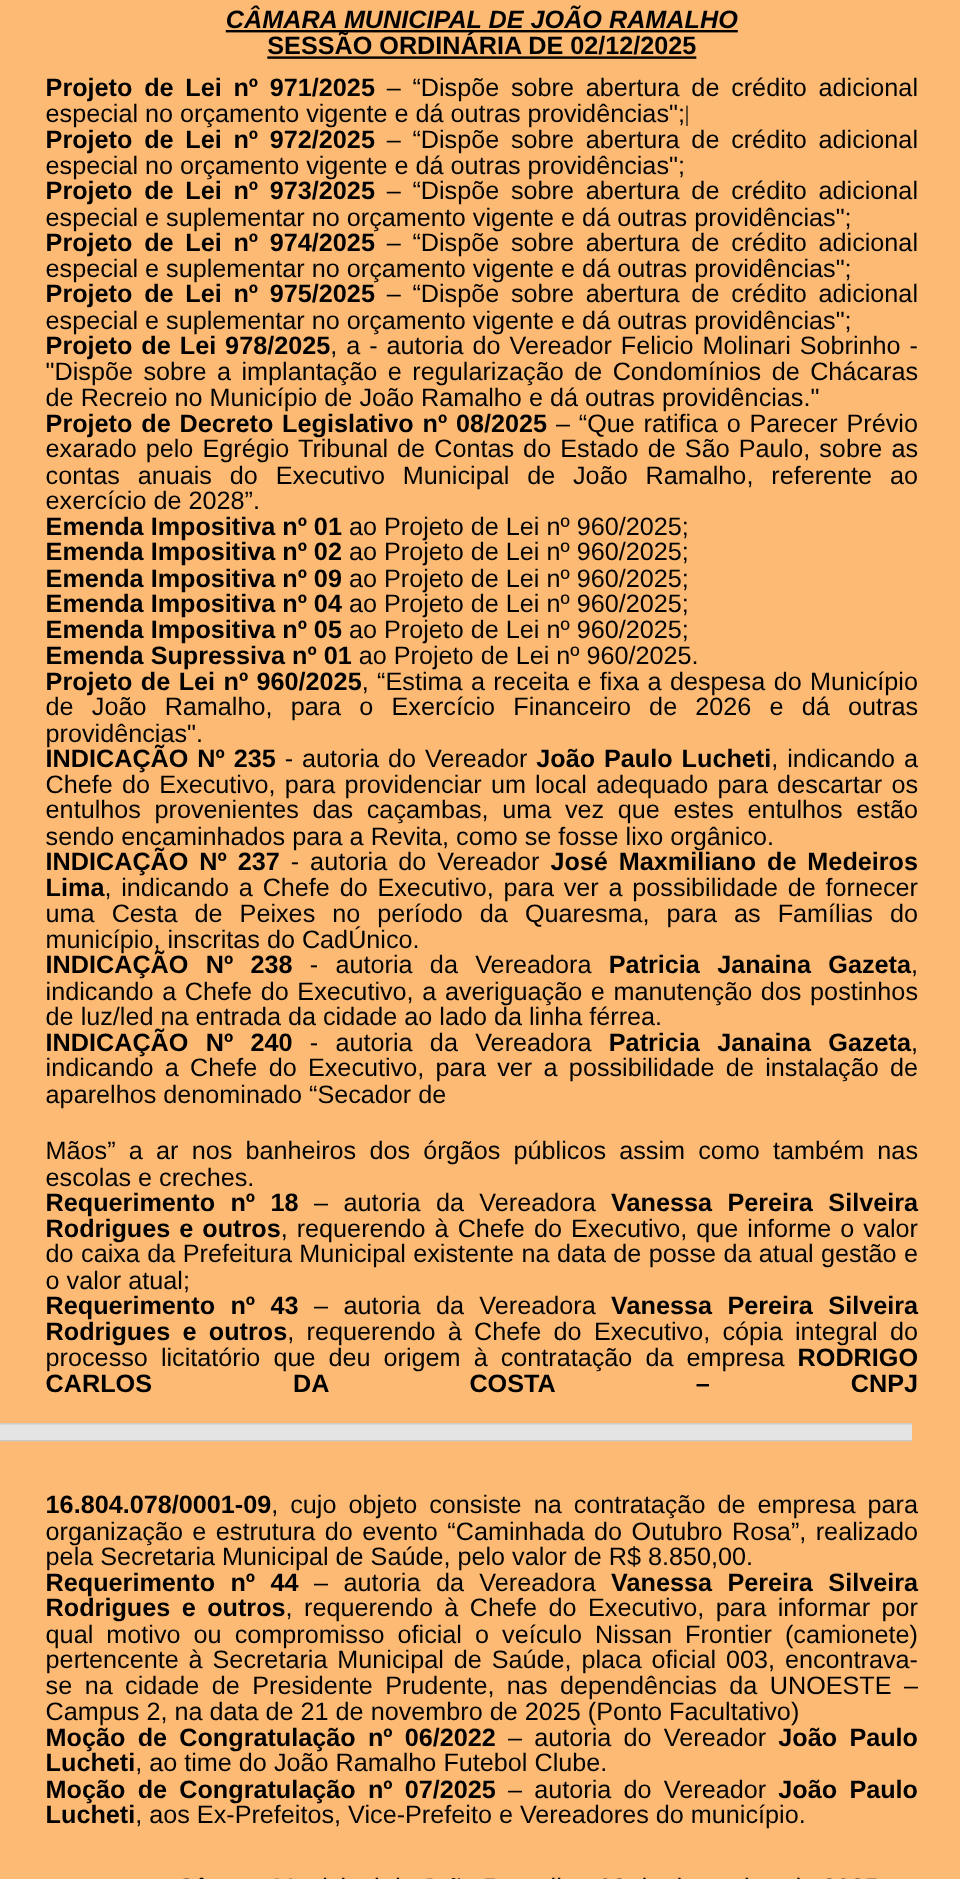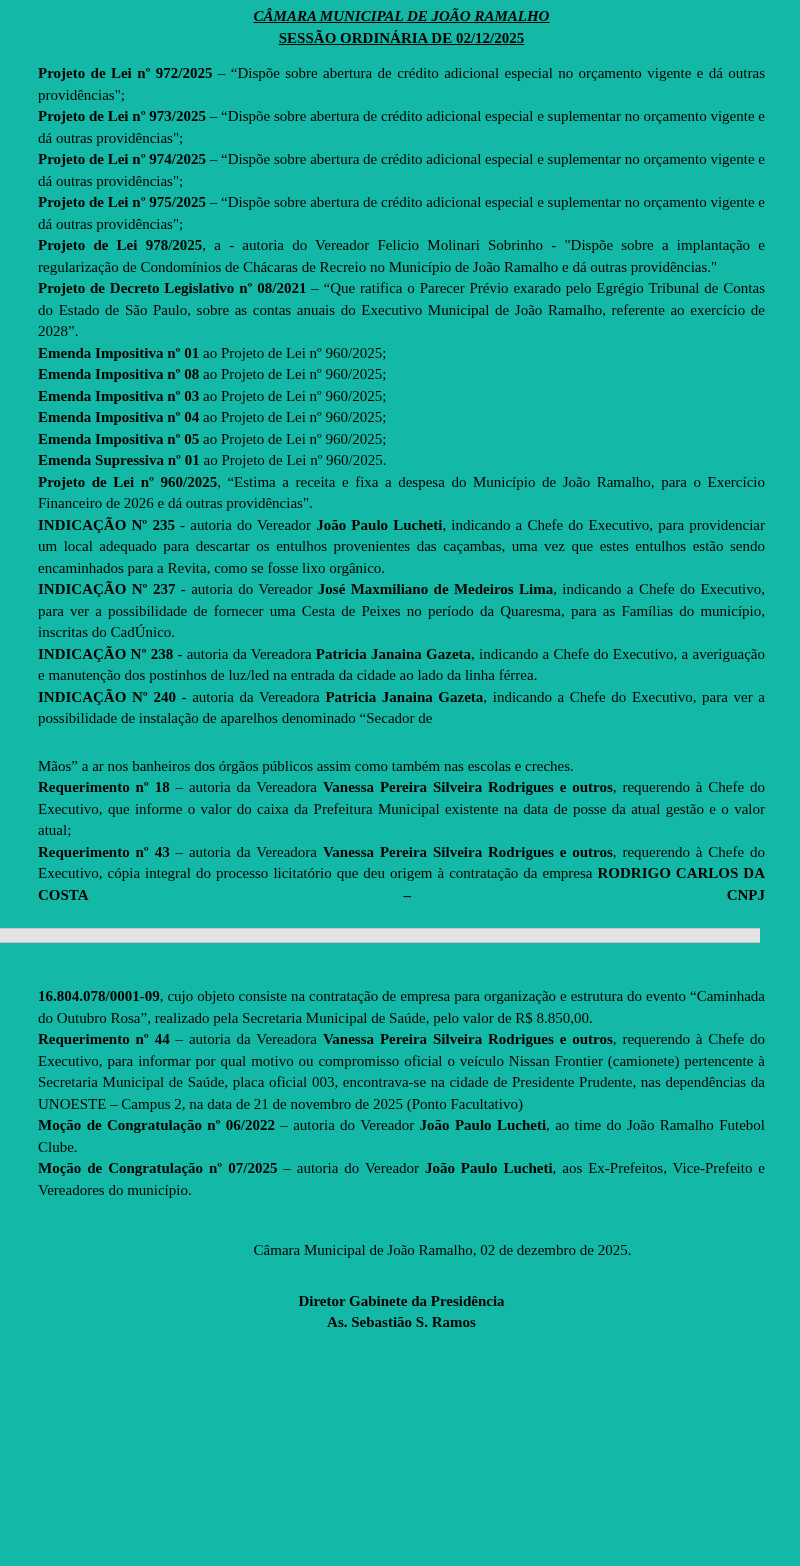--- a/index.html
+++ b/index.html
@@ -1,24 +1,24 @@
 <!DOCTYPE html>
 <html lang="pt"><head>
 <meta charset="utf-8">
 <style>
   html, body { margin: 0; padding: 0; background: #ffffff; }
   .page {
     position: relative;
     width: 800px;
     height: 1566px;
     overflow: hidden;
-    background: #14b8a6;
+    background: #fdba74;
     color: #000000;
-    font-family: Liberation Serif, serif;
-    font-size: 15px;
+    font-family: Liberation Sans, sans-serif;
+    font-size: 21px;
     line-height: 21.5px;
   }
   .doc {
     padding: 6px 35px 0 38px;
   }
   .title-line {
     text-align: center;
     font-weight: 700;
     text-decoration: underline;
   }
@@ -56,29 +56,30 @@
   }
 </style>
 </head>
 <body>
 
 <main class="page">
   <div class="doc">
       <div class="title-line italic">CÂMARA MUNICIPAL DE JOÃO RAMALHO</div>
       <div class="title-line">SESSÃO ORDINÁRIA DE 02/12/2025</div>
       <div class="spacer" style="height: 14px;"></div>
+      <p class="para"><span class="run bold">Projeto de Lei nº 971/2025</span><span class="run"> – “Dispõe sobre abertura de crédito adicional especial no orçamento vigente e dá outras providências";</span><span class="caret"></span></p>
       <p class="para"><span class="run bold">Projeto de Lei nº 972/2025</span><span class="run"> – “Dispõe sobre abertura de crédito adicional especial no orçamento vigente e dá outras providências";</span></p>
       <p class="para"><span class="run bold">Projeto de Lei nº 973/2025</span><span class="run"> – “Dispõe sobre abertura de crédito adicional especial e suplementar no orçamento vigente e dá outras providências";</span></p>
       <p class="para"><span class="run bold">Projeto de Lei nº 974/2025</span><span class="run"> – “Dispõe sobre abertura de crédito adicional especial e suplementar no orçamento vigente e dá outras providências";</span></p>
       <p class="para"><span class="run bold">Projeto de Lei nº 975/2025</span><span class="run"> – “Dispõe sobre abertura de crédito adicional especial e suplementar no orçamento vigente e dá outras providências";</span></p>
       <p class="para"><span class="run bold">Projeto de Lei 978/2025</span><span class="run">, a - autoria do Vereador Felicio Molinari Sobrinho - "Dispõe sobre a implantação e regularização de Condomínios de Chácaras de Recreio no Município de João Ramalho e dá outras providências."</span></p>
-      <p class="para"><span class="run bold">Projeto de Decreto Legislativo nº 08/2021</span><span class="run"> – “Que ratifica o Parecer Prévio exarado pelo Egrégio Tribunal de Contas do Estado de São Paulo, sobre as contas anuais do Executivo Municipal de João Ramalho, referente ao exercício de 2028”.</span></p>
+      <p class="para"><span class="run bold">Projeto de Decreto Legislativo nº 08/2025</span><span class="run"> – “Que ratifica o Parecer Prévio exarado pelo Egrégio Tribunal de Contas do Estado de São Paulo, sobre as contas anuais do Executivo Municipal de João Ramalho, referente ao exercício de 2028”.</span></p>
       <p class="para"><span class="run bold">Emenda Impositiva nº 01</span><span class="run"> ao Projeto de Lei nº 960/2025;</span></p>
-      <p class="para"><span class="run bold">Emenda Impositiva nº 08</span><span class="run"> ao Projeto de Lei nº 960/2025;</span></p>
-      <p class="para"><span class="run bold">Emenda Impositiva nº 03</span><span class="run"> ao Projeto de Lei nº 960/2025;</span></p>
+      <p class="para"><span class="run bold">Emenda Impositiva nº 02</span><span class="run"> ao Projeto de Lei nº 960/2025;</span></p>
+      <p class="para"><span class="run bold">Emenda Impositiva nº 09</span><span class="run"> ao Projeto de Lei nº 960/2025;</span></p>
       <p class="para"><span class="run bold">Emenda Impositiva nº 04</span><span class="run"> ao Projeto de Lei nº 960/2025;</span></p>
       <p class="para"><span class="run bold">Emenda Impositiva nº 05</span><span class="run"> ao Projeto de Lei nº 960/2025;</span></p>
       <p class="para"><span class="run bold">Emenda Supressiva nº 01</span><span class="run"> ao Projeto de Lei nº 960/2025.</span></p>
       <p class="para"><span class="run bold">Projeto de Lei nº 960/2025</span><span class="run">, “Estima a receita e fixa a despesa do Município de João Ramalho, para o Exercício Financeiro de 2026 e dá outras providências".</span></p>
       <p class="para"><span class="run bold">INDICAÇÃO Nº 235</span><span class="run"> - autoria do Vereador </span><span class="run bold">João Paulo Lucheti</span><span class="run">, indicando a Chefe do Executivo, para providenciar um local adequado para descartar os entulhos provenientes das caçambas, uma vez que estes entulhos estão sendo encaminhados para a Revita, como se fosse lixo orgânico.</span></p>
       <p class="para"><span class="run bold">INDICAÇÃO Nº 237</span><span class="run"> - autoria do Vereador </span><span class="run bold">José Maxmiliano de Medeiros Lima</span><span class="run">, indicando a Chefe do Executivo, para ver a possibilidade de fornecer uma Cesta de Peixes no período da Quaresma, para as Famílias do município, inscritas do CadÚnico.</span></p>
       <p class="para"><span class="run bold">INDICAÇÃO Nº 238</span><span class="run"> - autoria da Vereadora </span><span class="run bold">Patricia Janaina Gazeta</span><span class="run">, indicando a Chefe do Executivo, a averiguação e manutenção dos postinhos de luz/led na entrada da cidade ao lado da linha férrea.</span></p>
       <p class="para"><span class="run bold">INDICAÇÃO Nº 240</span><span class="run"> - autoria da Vereadora </span><span class="run bold">Patricia Janaina Gazeta</span><span class="run">, indicando a Chefe do Executivo, para ver a possibilidade de instalação de aparelhos denominado “Secador de</span></p>
       <div class="spacer" style="height: 26px;"></div>
       <p class="para"><span class="run">Mãos” a ar nos banheiros dos órgãos públicos assim como também nas escolas e creches.</span></p>

